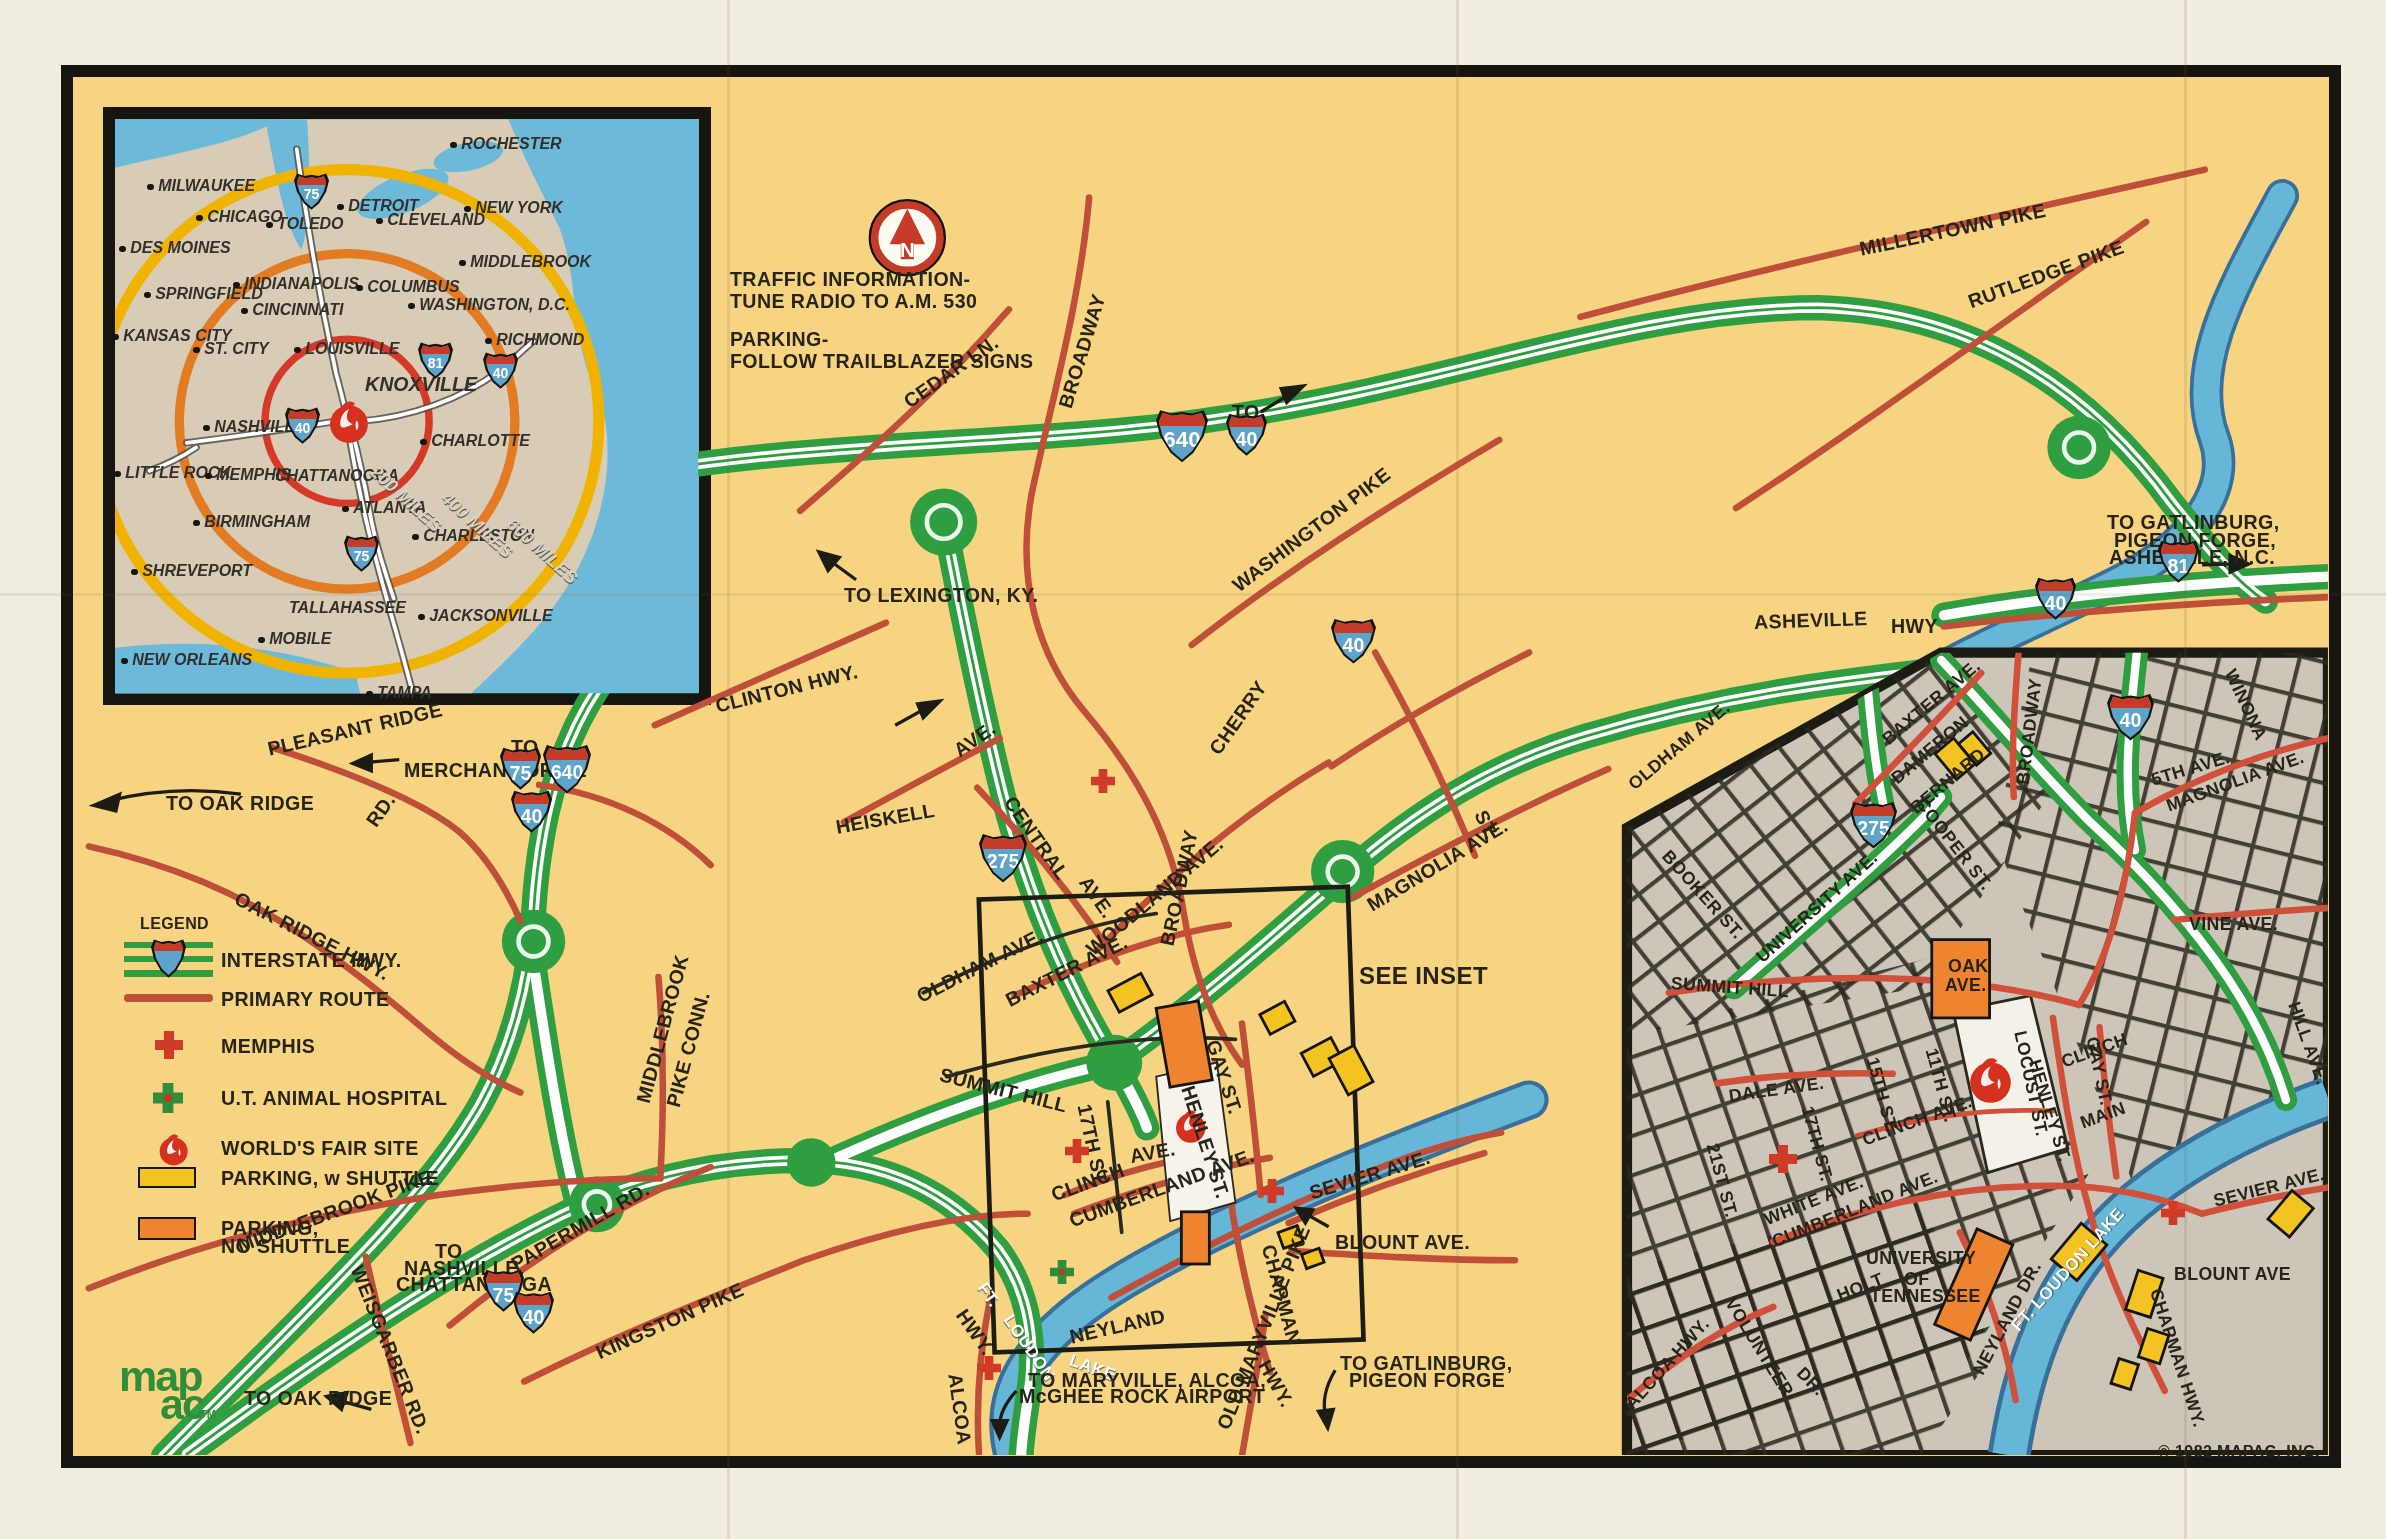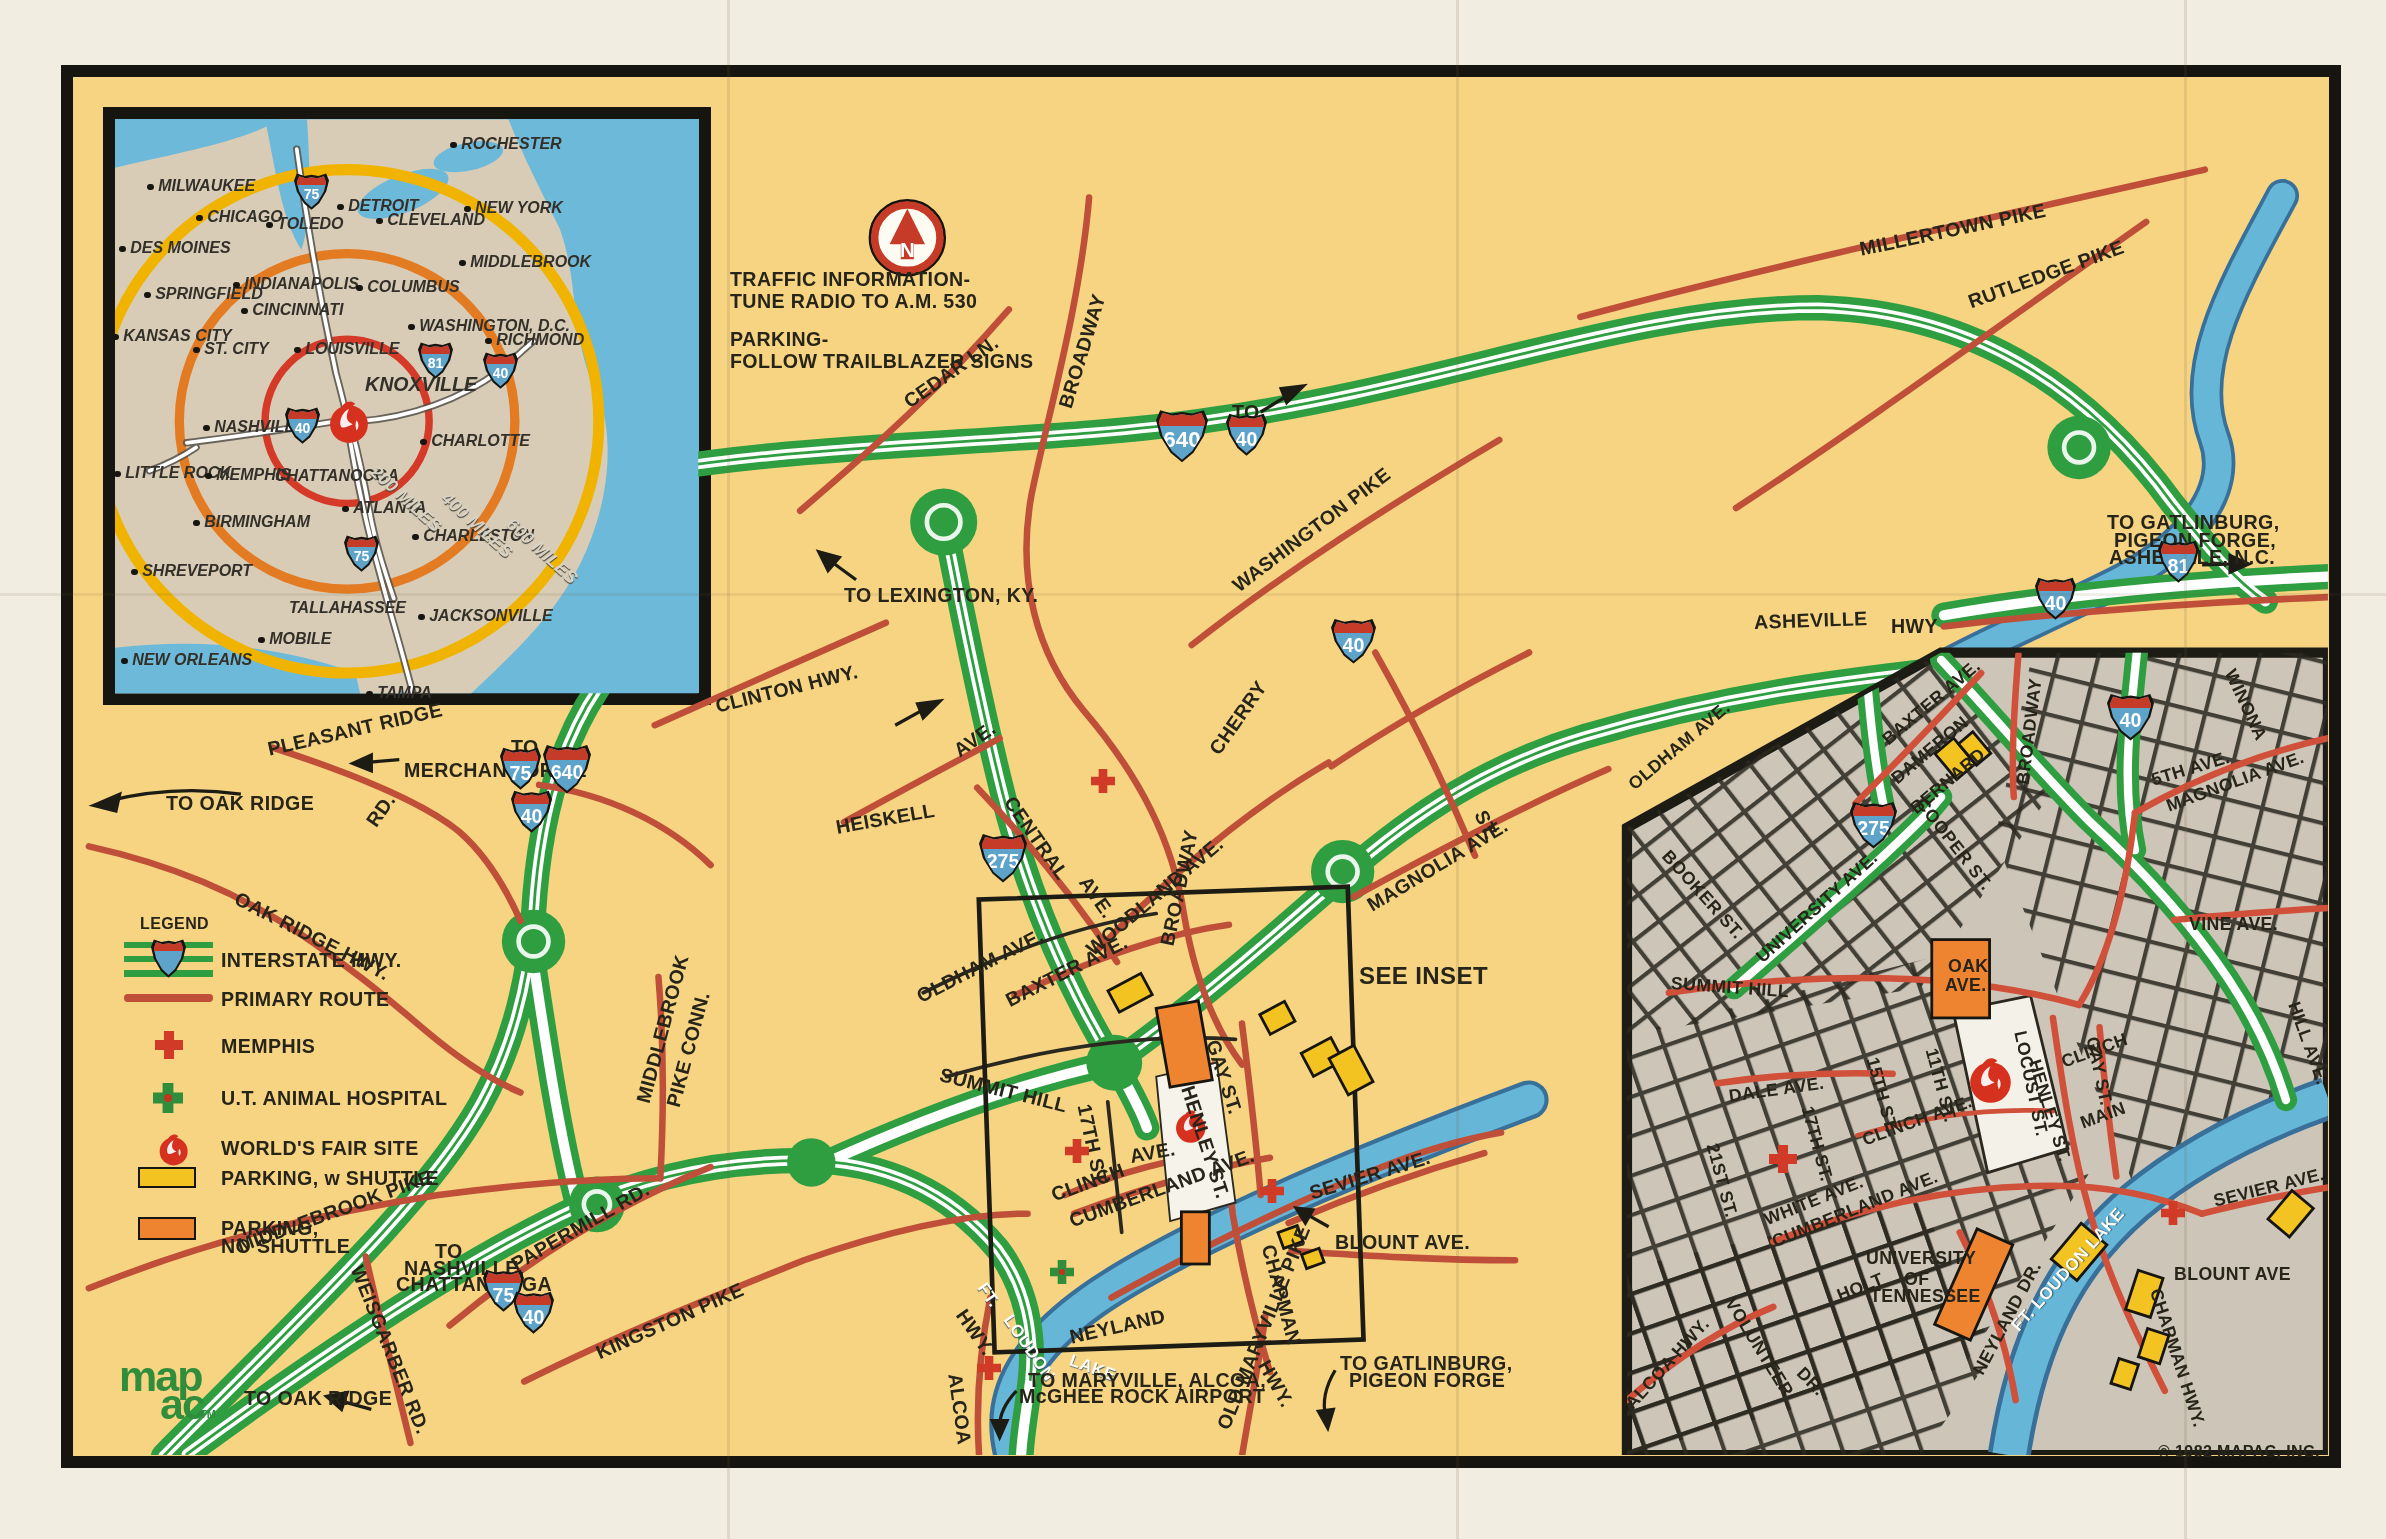--- a/index.html
+++ b/index.html
@@ -328,21 +328,21 @@
   <div class="city" style="left:193px;top:340px">ST. CITY</div>
   <div class="city" style="left:266px;top:215px">TOLEDO</div>
   <div class="city" style="left:337px;top:197px">DETROIT</div>
   <div class="city" style="left:376px;top:211px">CLEVELAND</div>
   <div class="city" style="left:450px;top:135px">ROCHESTER</div>
   <div class="city" style="left:464px;top:199px">NEW YORK</div>
   <div class="city" style="left:459px;top:253px">MIDDLEBROOK</div>
   <div class="city" style="left:233px;top:275px">INDIANAPOLIS</div>
   <div class="city" style="left:356px;top:278px">COLUMBUS</div>
   <div class="city" style="left:241px;top:301px">CINCINNATI</div>
-  <div class="city" style="left:408px;top:317px">WASHINGTON, D.C.</div>
+  <div class="city" style="left:408px;top:296px">WASHINGTON, D.C.</div>
   <div class="city" style="left:485px;top:331px">RICHMOND</div>
   <div class="city" style="left:294px;top:340px">LOUISVILLE</div>
   <div class="city nodot" style="left:365px;top:373px;font-size:19.6px">KNOXVILLE</div>
   <div class="city" style="left:203px;top:418px">NASHVILLE</div>
   <div class="city" style="left:420px;top:432px">CHARLOTTE</div>
   <div class="city" style="left:114px;top:464px">LITTLE ROCK</div>
   <div class="city" style="left:205px;top:466px">MEMPHIS</div>
   <div class="city nodot" style="left:275px;top:467px">CHATTANOOGA</div>
   <div class="city" style="left:342px;top:499px">ATLANTA</div>
   <div class="city" style="left:193px;top:513px">BIRMINGHAM</div>

